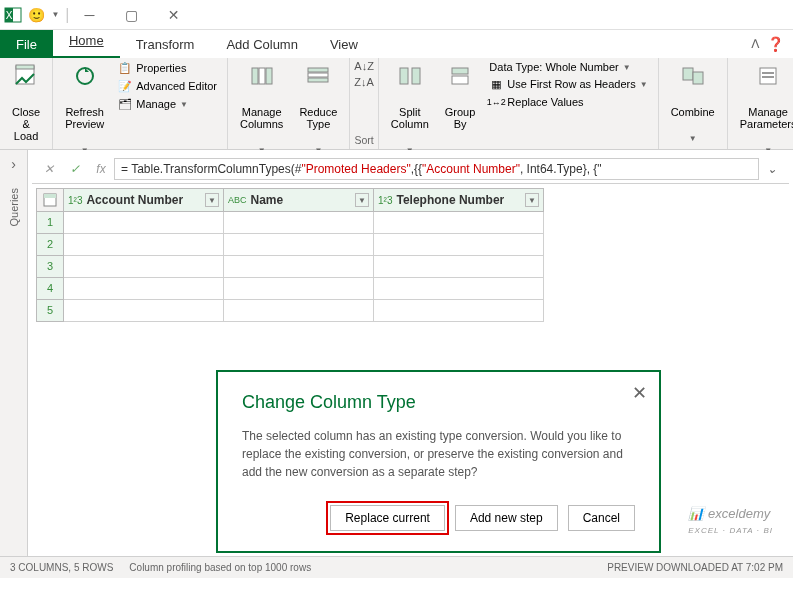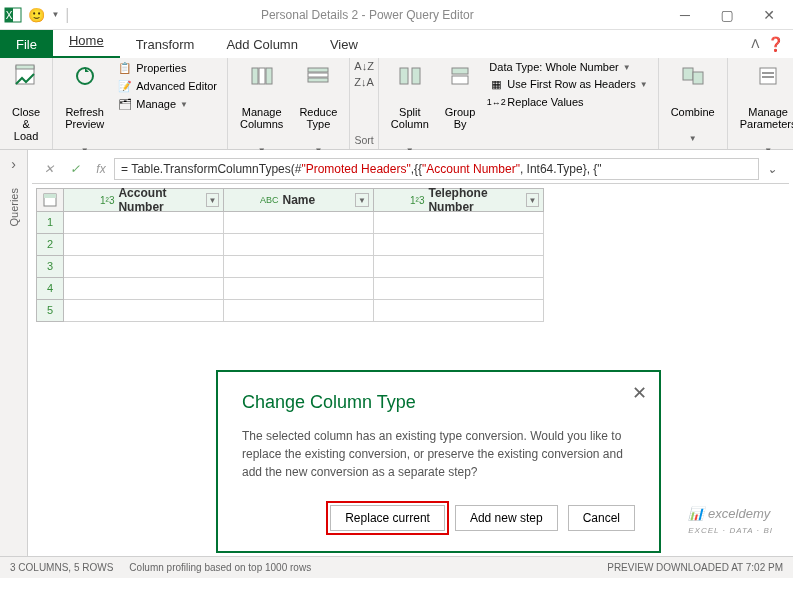--- a/index.html
+++ b/index.html
@@ -40,21 +40,21 @@
 
 .workspace { display: flex; height: 406px; }
 .side-tab { width: 28px; background: #f3f2f1; border-right: 1px solid #d0d0d0; display: flex; flex-direction: column; align-items: center; }
 .side-tab .expand { padding: 6px; color: #666; font-size: 14px; }
 .side-tab .vlabel { writing-mode: vertical-rl; font-size: 11px; color: #666; margin-top: 10px; transform: rotate(180deg); }
 
 .grid-area { flex: 1; background: #fff; position: relative; padding: 4px; }
 .grid-header-row { display: flex; height: 24px; }
 .grid-corner { width: 28px; border: 1px solid #bbb; background: #f3f2f1; display: flex; align-items: center; justify-content: center; }
 .grid-col-h { border: 1px solid #bbb; border-left: none; background: #ebf5ee; display: flex; align-items: center; padding: 0 4px; font-size: 12px; position: relative; }
-.grid-col-h .type-icon { color: #388e3c; font-size: 10px; margin-right: 4px; margin-left: 32px; }
+.grid-col-h .type-icon { color: #388e3c; font-size: 10px; margin-right: 4px; }
 .grid-col-h .colname { font-weight: 600; color: #333; }
 .grid-col-h .filter-btn { margin-left: auto; border: 1px solid #bbb; width: 14px; height: 14px; display: flex; align-items: center; justify-content: center; font-size: 8px; color: #666; }
 .col-acct { width: 160px; }
 .col-name { width: 150px; }
 .col-tel { width: 170px; }
 .grid-row { display: flex; height: 22px; }
 .grid-row-h { width: 28px; border: 1px solid #bbb; border-top: none; background: #ebf5ee; text-align: center; font-size: 11px; color: #388e3c; line-height: 21px; }
 .grid-cell { border: 1px solid #d0d0d0; border-top: none; border-left: none; padding: 0 4px; font-size: 11px; line-height: 21px; background: #fff; }
 .grid-cell.faded { color: #ccc; }
 
@@ -82,21 +82,20 @@
       <svg viewBox="0 0 18 18">
           <rect x="1" y="2" width="16" height="14" fill="#fff" stroke="#107c41"></rect>
           <rect x="1" y="2" width="8" height="14" fill="#107c41"></rect>
           <text x="5" y="13" fill="#fff" font-size="10" text-anchor="middle">X</text>
         </svg>
     </span>
     <span style="font-size:14px">🙂</span>
     <span class="dropdown-caret">▼</span>
     <span style="color:#ccc">|</span>
   </div>
-  <div class="title">Personal Details 2 - Power Query Editor</div>
   <div class="win-ctrl">
     <div class="win-btn">─</div>
     <div class="win-btn">▢</div>
     <div class="win-btn">✕</div>
   </div>
 </div>
 
 <div class="menubar">
   <div class="tab file">File</div>
   <div class="tab active">Home</div>

